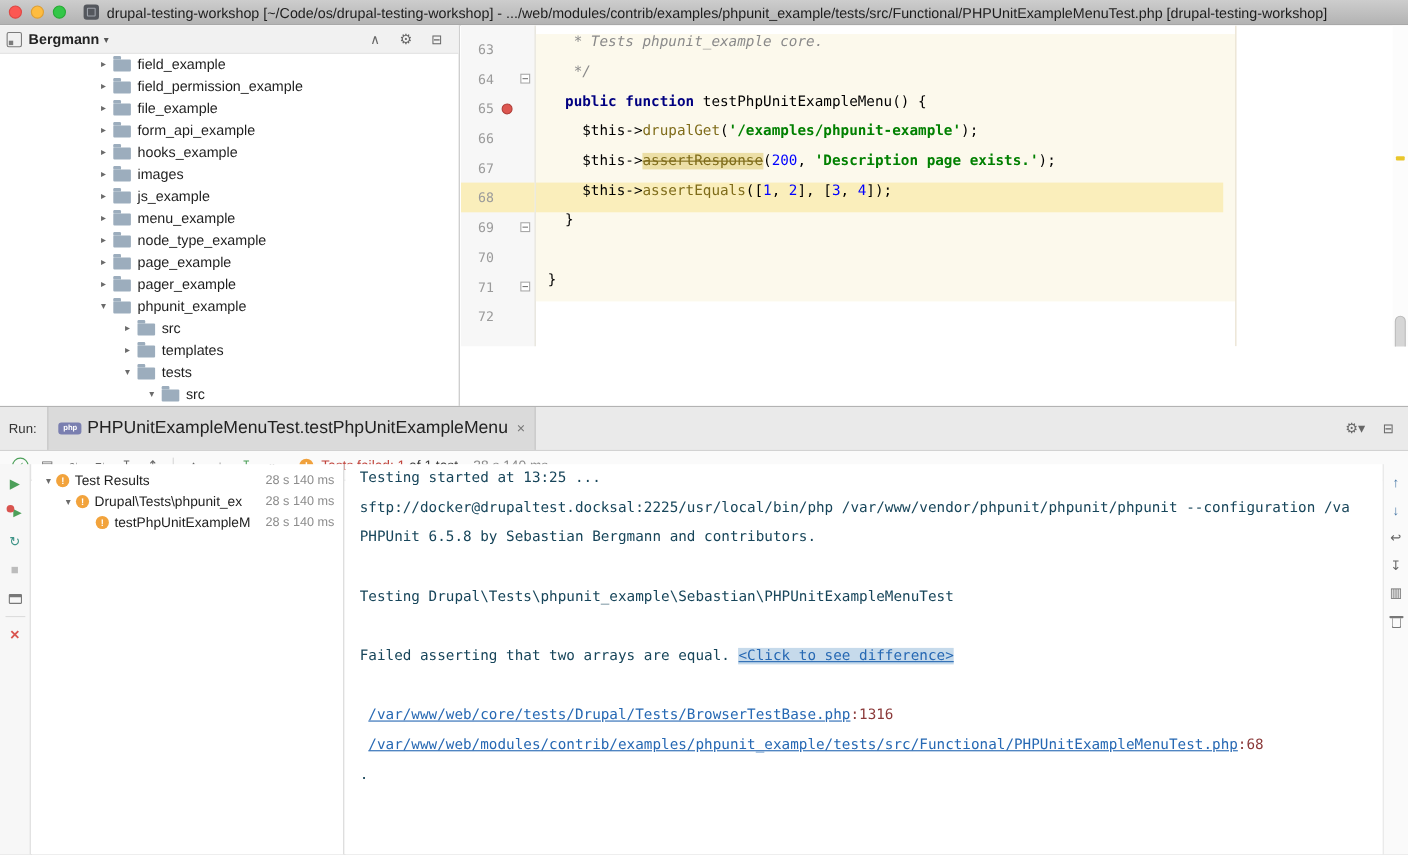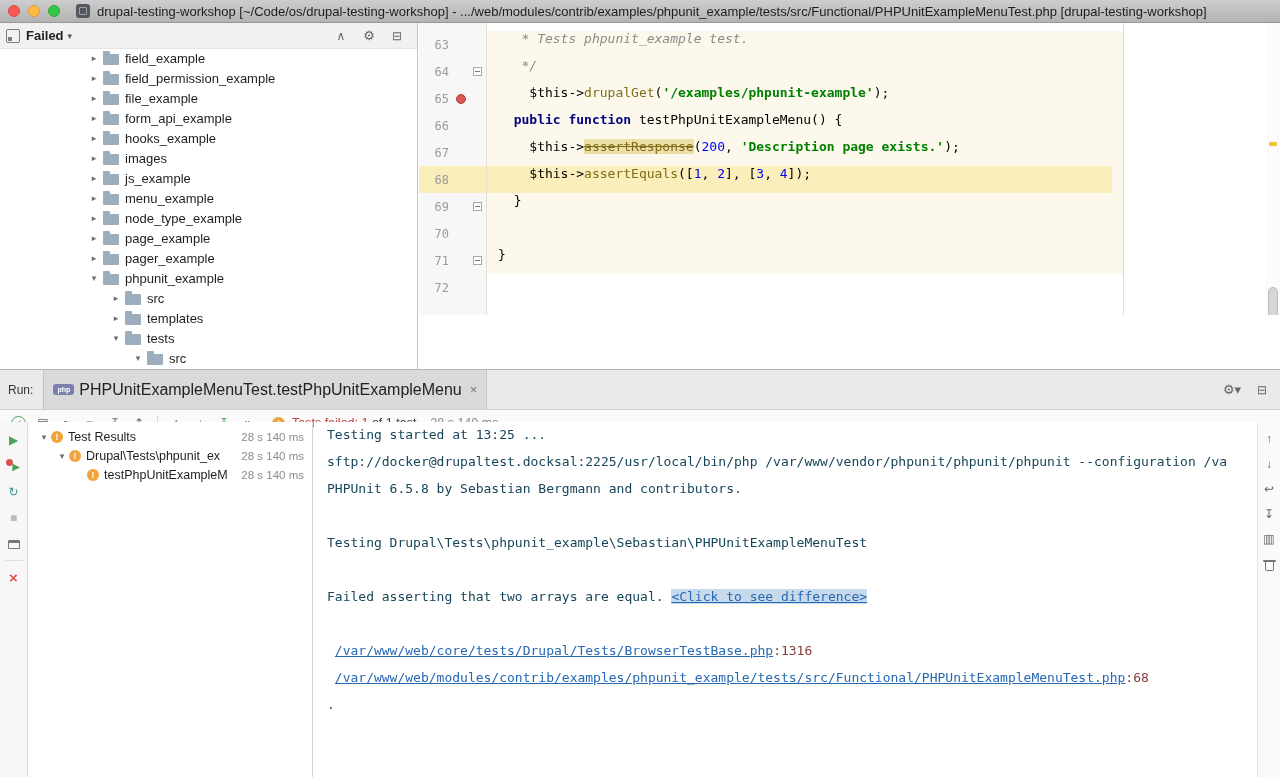--- a/index.html
+++ b/index.html
@@ -133,21 +133,21 @@
     <span class="tl tl-red"></span>
     <span class="tl tl-yellow"></span>
     <span class="tl tl-green"></span>
     <span class="proj-icon"></span>
     <span class="title-text">drupal-testing-workshop [~/Code/os/drupal-testing-workshop] - .../web/modules/contrib/examples/phpunit_example/tests/src/Functional/PHPUnitExampleMenuTest.php [drupal-testing-workshop]</span>
   </div>
 
   <div class="project-panel">
     <div class="project-header">
       <span class="pw-icon"></span>
-      <span class="ph-title">Failed</span>
+      <span class="ph-title">Bergmann</span>
       <span class="ph-caret">▾</span>
       <span class="ph-icons">
           <span class="ti">∧</span>
           <span class="ti gear">⚙</span>
           <span class="ti">⊟</span>
         </span>
     </div>
     <div class="project-tree">
         <div class="tree-row" style="padding-left: 88px;">
           <span class="chev">▸</span>
@@ -266,24 +266,24 @@
           <span class="fold"></span>
         </div>
         <div class="gutter-row">
           <span class="lnum">72</span>
         </div>
       </div>
     <div class="code-area">
       <div class="code-tint"></div>
       <div class="margin-line"></div>
       <div class="code-lines">
-          <div class="code-row"><span class="seg-comment">   * Tests phpunit_example test.</span></div>
+          <div class="code-row"><span class="seg-comment">   * Tests phpunit_example core.</span></div>
           <div class="code-row"><span class="seg-comment">   */</span></div>
+          <div class="code-row"><span class="seg-plain">  </span><span class="seg-keyword">public function</span><span class="seg-plain"> testPhpUnitExampleMenu() {</span></div>
           <div class="code-row"><span class="seg-plain">    $this-&gt;</span><span class="seg-method">drupalGet</span><span class="seg-plain">(</span><span class="seg-string">'/examples/phpunit-example'</span><span class="seg-plain">);</span></div>
-          <div class="code-row"><span class="seg-plain">  </span><span class="seg-keyword">public function</span><span class="seg-plain"> testPhpUnitExampleMenu() {</span></div>
           <div class="code-row"><span class="seg-plain">    $this-&gt;</span><span class="seg-deprecated">assertResponse</span><span class="seg-plain">(</span><span class="seg-number">200</span><span class="seg-plain">, </span><span class="seg-string">'Description page exists.'</span><span class="seg-plain">);</span></div>
           <div class="code-row hl"><span class="seg-plain">    $this-&gt;</span><span class="seg-method">assertEquals</span><span class="seg-plain">([</span><span class="seg-number">1</span><span class="seg-plain">, </span><span class="seg-number">2</span><span class="seg-plain">], [</span><span class="seg-number">3</span><span class="seg-plain">, </span><span class="seg-number">4</span><span class="seg-plain">]);</span></div>
           <div class="code-row"><span class="seg-plain">  }</span></div>
           <div class="code-row">&nbsp;</div>
           <div class="code-row"><span class="seg-plain">}</span></div>
           <div class="code-row">&nbsp;</div>
         </div>
     </div>
     <div class="editor-scrollbar">
       <div class="stripe-warn"></div>

